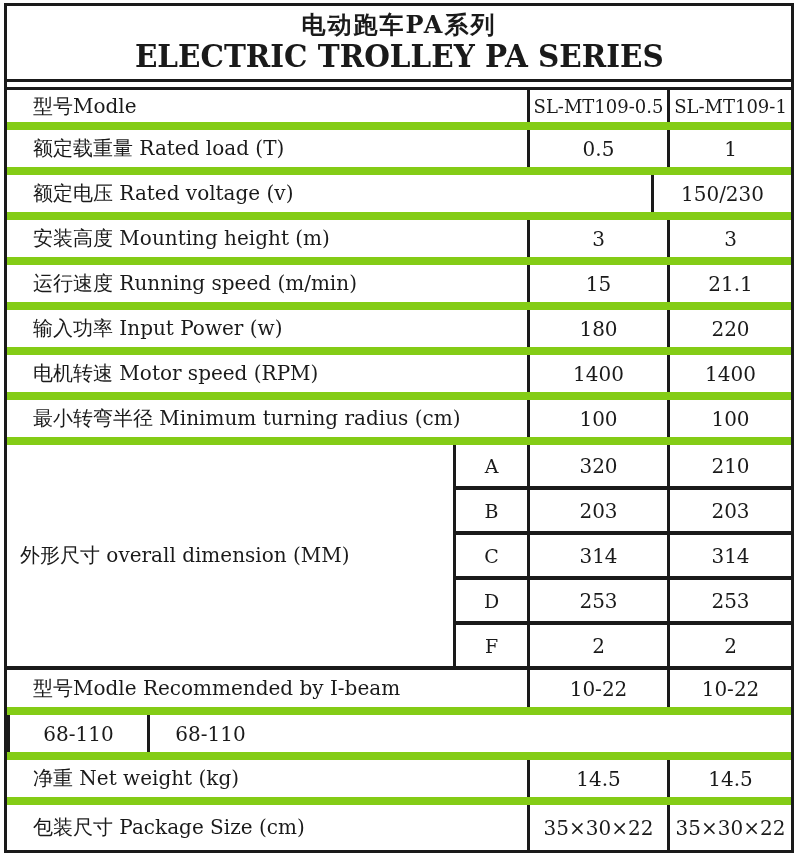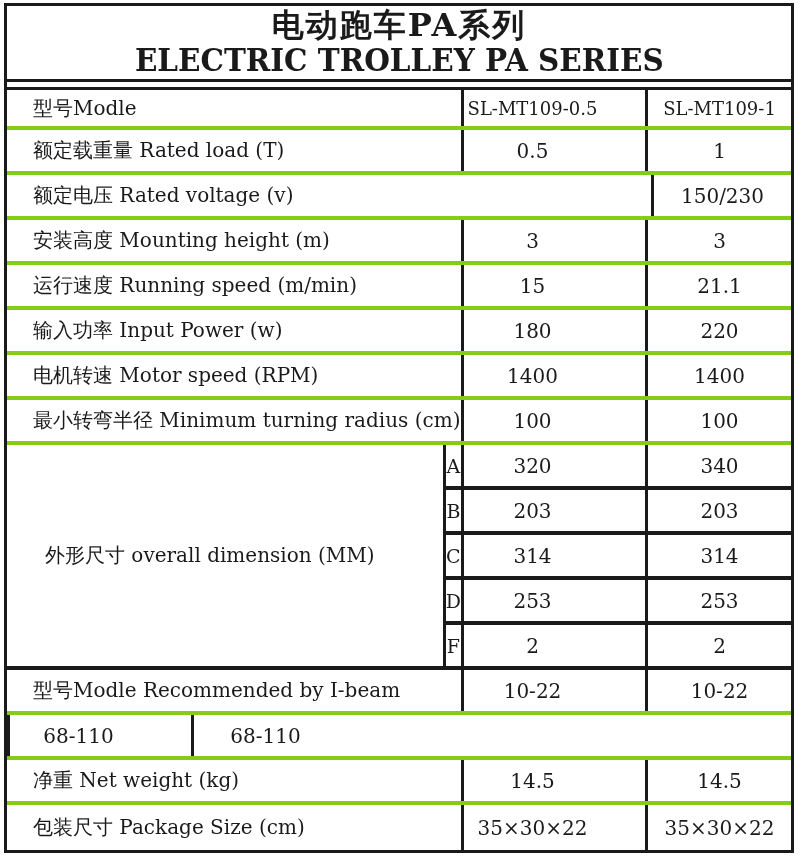--- a/index.html
+++ b/index.html
@@ -20,33 +20,33 @@
   }
   .title-box {
     height: 76px;
     border-bottom: 3px solid #1a1a1a;
     display: flex;
     flex-direction: column;
     align-items: center;
     justify-content: center;
     line-height: 1.1;
   }
-  .title-zh { font-size: 32px; font-weight: bold; letter-spacing: 2px; }
+  .title-zh { font-size: 24px; font-weight: bold; letter-spacing: 2px; }
   .title-en { font-size: 31px; font-weight: bold; transform: scaleX(0.95); white-space: nowrap; }
   .dgap { height: 5px; background: #ffffff; }
   .grid {
     flex: 1;
     border-top: 3px solid #1a1a1a;
     display: flex;
     flex-direction: column;
   }
   .row {
     display: flex;
     height: 45px;
-    border-bottom: 4px solid #84cc16;
+    border-bottom: 8px solid #84cc16;
   }
   .row.header { height: 40px; }
   .row.last { border-bottom: none; flex: 1; }
   .cell-label {
     flex: 1;
     display: flex;
     align-items: center;
     padding-left: 26px;
     font-size: 20px;
     white-space: nowrap;
@@ -54,32 +54,32 @@
   }
   .cell-val {
     width: 140px;
     border-left: 3px solid #1a1a1a;
     display: flex;
     align-items: center;
     justify-content: center;
     font-size: 20px;
     text-align: right;
   }
-  .cell-val.c2 { width: 146px; margin-left: 44px; }
+  .cell-val.c2 { width: 124px; }
   .row.header .cell-val { font-size: 18px; }
   .dim-row {
     display: flex;
     height: 225px;
     border-bottom: 4px solid #1a1a1a;
   }
   .dim-label {
     width: 446px;
     display: flex;
     align-items: center;
-    padding-left: 38px;
+    padding-left: 13px;
     font-size: 20px;
     white-space: nowrap;
   }
   .dim-sub { flex: 1; display: flex; flex-direction: column; }
   .dim-sub-row {
     flex: 1;
     display: flex;
     border-bottom: 4px solid #1a1a1a;
   }
   .dim-sub-row:last-child { border-bottom: none; }
@@ -153,21 +153,21 @@
       <div class="cell-val c2">100</div>
     </div>
 
     <div class="dim-row">
       <div class="dim-label">外形尺寸 overall dimension (MM)</div>
       <div class="dim-sub">
 
         <div class="dim-sub-row">
           <div class="dim-key">A</div>
           <div class="cell-val">320</div>
-          <div class="cell-val c2">340</div>
+          <div class="cell-val c2">210</div>
         </div>
 
         <div class="dim-sub-row">
           <div class="dim-key">B</div>
           <div class="cell-val">203</div>
           <div class="cell-val c2">203</div>
         </div>
 
         <div class="dim-sub-row">
           <div class="dim-key">C</div>

